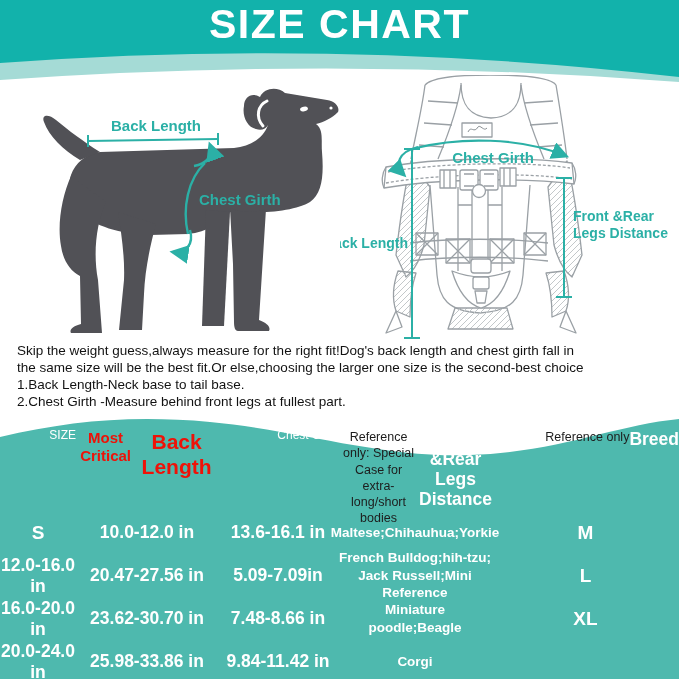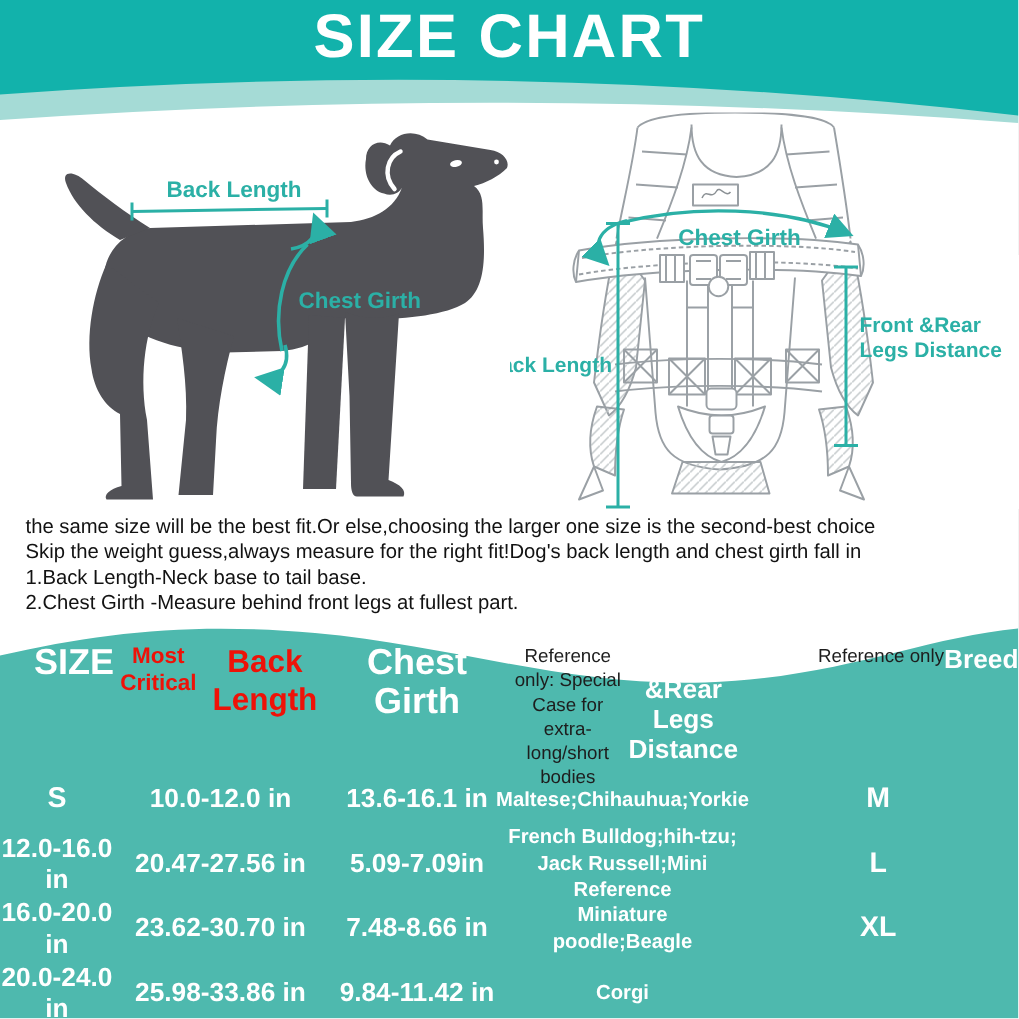--- a/index.html
+++ b/index.html
@@ -22,21 +22,21 @@
   }
   .table-section{position:absolute;left:0;top:410px;width:679px;height:269px;}
   .section-wave{position:absolute;top:0;left:0;}
   .size-table{
     position:absolute;left:0;top:19px;width:679px;
     display:grid;
     grid-template-columns:76px 142px 120px 154px 187px;
     grid-template-rows:82px 43px 43px 43px 43px;
   }
   .hcell{display:flex;flex-direction:row;justify-content:flex-end;align-items:flex-start;text-align:center;padding-bottom:2px;}
-  .hmain{font-size:24px;font-weight:700;color:#ffffff;line-height:1.1;}
+  .hmain{font-size:12px;font-weight:400;color:#ffffff;line-height:1.1;}
   .hmain2{font-size:17.5px;font-weight:800;color:#ffffff;line-height:1.15;}
   .hnote{font-size:12.5px;color:#1d1d1d;line-height:1.3;margin-bottom:3px;}
   .hnote-breed{margin-bottom:13px;}
   .hred-small{font-size:15px;font-weight:800;color:#ee1208;line-height:1.2;}
   .hred-big{font-size:21px;font-weight:800;color:#ee1208;line-height:1.2;}
   .dcell{display:flex;flex-direction:column;justify-content:center;align-items:center;text-align:center;color:#fff;font-weight:800;}
   .dsize{font-size:19px;}
   .dval{font-size:17.5px;}
   .dbreed{font-size:13.5px;line-height:1.3;align-items:center;}
 </style>
@@ -164,22 +164,22 @@
     <text x="233" y="146" font-size="14" font-weight="600" fill="#2bb0a6">Front &amp;Rear</text>
     <text x="233" y="163" font-size="14" font-weight="600" fill="#2bb0a6">Legs Distance</text>
     <g stroke="#2bb0a6" stroke-width="2.2" fill="none">
       <path d="M78,72 C58,77 54,90 64,100" marker-end="url(#arrTeal2)"></path>
       <path d="M76,73 C120,62 180,62 226,81" marker-end="url(#arrTeal2)"></path>
     </g>
     <text x="153" y="88" text-anchor="middle" font-size="15" font-weight="600" fill="#2bb0a6">Chest Girth</text>
   </svg>
 
   <div class="instructions">
+    <div>Skip the weight guess,always measure for the right fit!Dog's back length and chest girth fall in</div>
     <div>the same size will be the best fit.Or else,choosing the larger one size is the second-best choice</div>
-    <div>Skip the weight guess,always measure for the right fit!Dog's back length and chest girth fall in</div>
     <div>1.Back Length-Neck base to tail base.</div>
     <div>2.Chest Girth -Measure behind front legs at fullest part.</div>
   </div>
 
   <div class="table-section">
     <svg class="section-wave" width="679" height="269" viewBox="0 0 679 269">
       <path d="M0,27 C70,11 130,5 210,12 C300,20 380,48 470,45 C560,42 615,15 679,9 L679,269 L0,269 Z" fill="#4eb9ae"></path>
     </svg>
 
     <div class="size-table">

